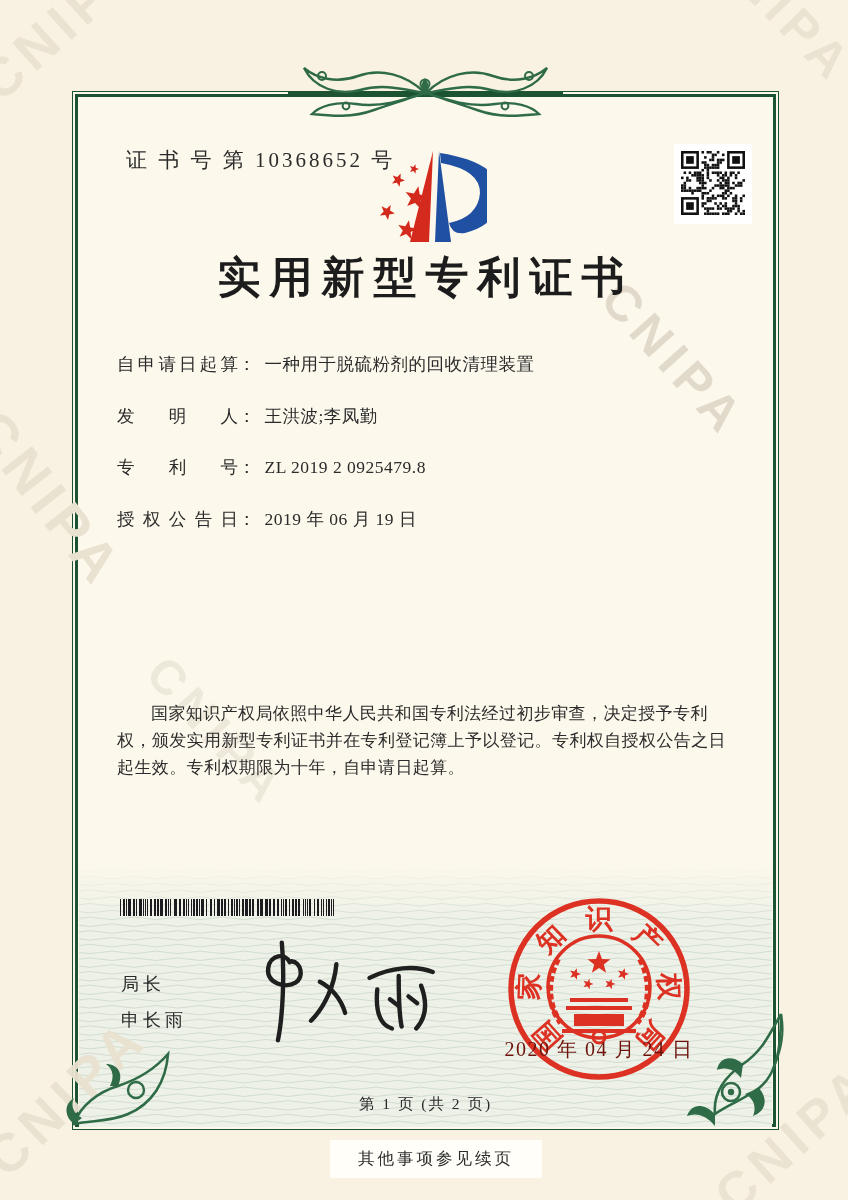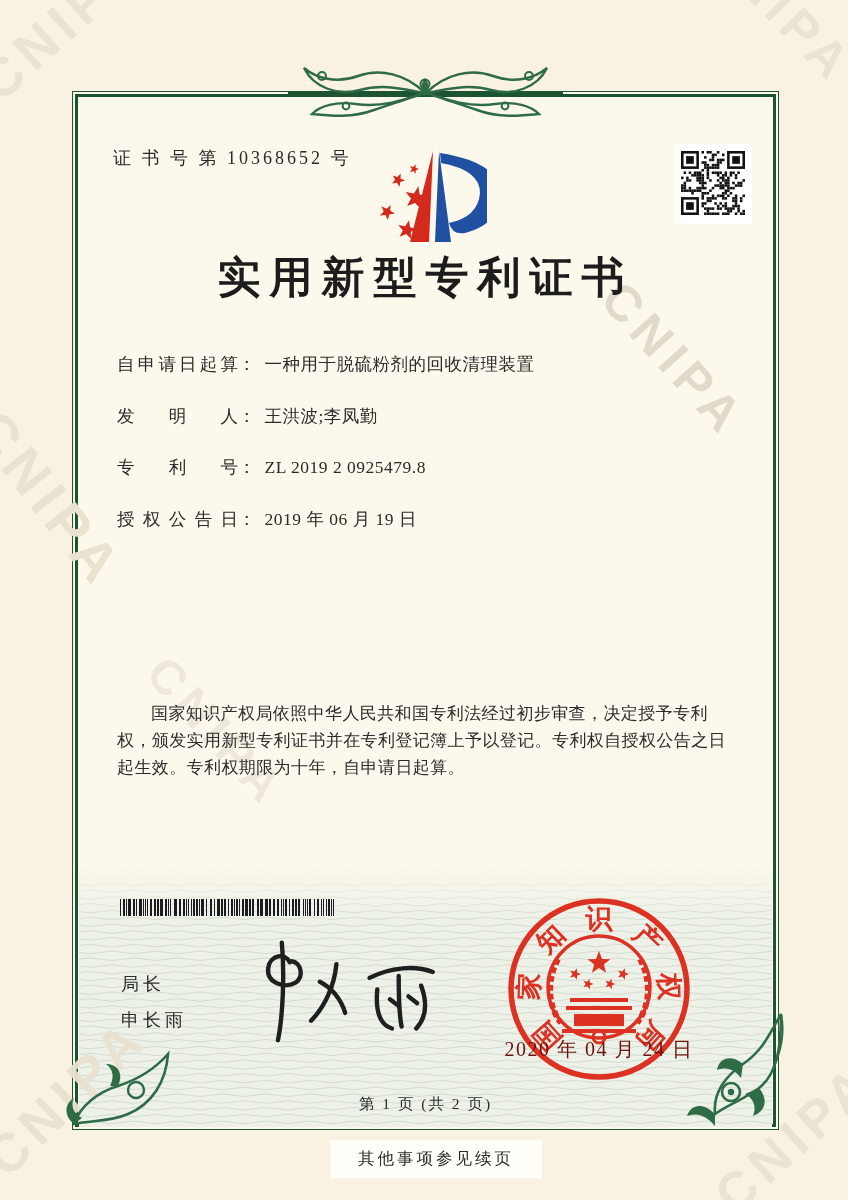--- a/index.html
+++ b/index.html
@@ -21,21 +21,21 @@
   
   .wm{
     position:absolute;font-family:"Liberation Sans","DejaVu Sans",sans-serif;
     font-weight:bold;letter-spacing:7px;pointer-events:none;white-space:nowrap;
   }
   
   .band{position:absolute;left:79px;top:862px;width:693px;height:265px;overflow:hidden;}
   .band-fade{position:absolute;left:0;top:0;width:100%;height:60px;
     background:linear-gradient(#fdf8ec,rgba(253,248,236,0));}
   
-  .cert-no{position:absolute;left:113px;top:146px;font-size:18px;letter-spacing:3px;font-family:Liberation Serif, serif;}
+  .cert-no{position:absolute;left:126px;top:146px;font-size:21px;letter-spacing:3px;font-family:Liberation Serif, serif;}
   .title{
     position:absolute;left:72px;top:249px;width:707px;text-align:center;
     font-size:43px;font-weight:bold;letter-spacing:9px;color:#1c1c1c;
   }
   .qr-box{position:absolute;left:674px;top:144px;width:78px;height:80px;background:#ffffff;}
   
   .fields{position:absolute;left:117px;top:353px;width:630px;font-size:17.5px;}
   .frow{line-height:23px;margin-bottom:28.5px;white-space:nowrap;}
   .flabel{
     display:inline-block;width:121px;text-align:justify;text-align-last:justify;

